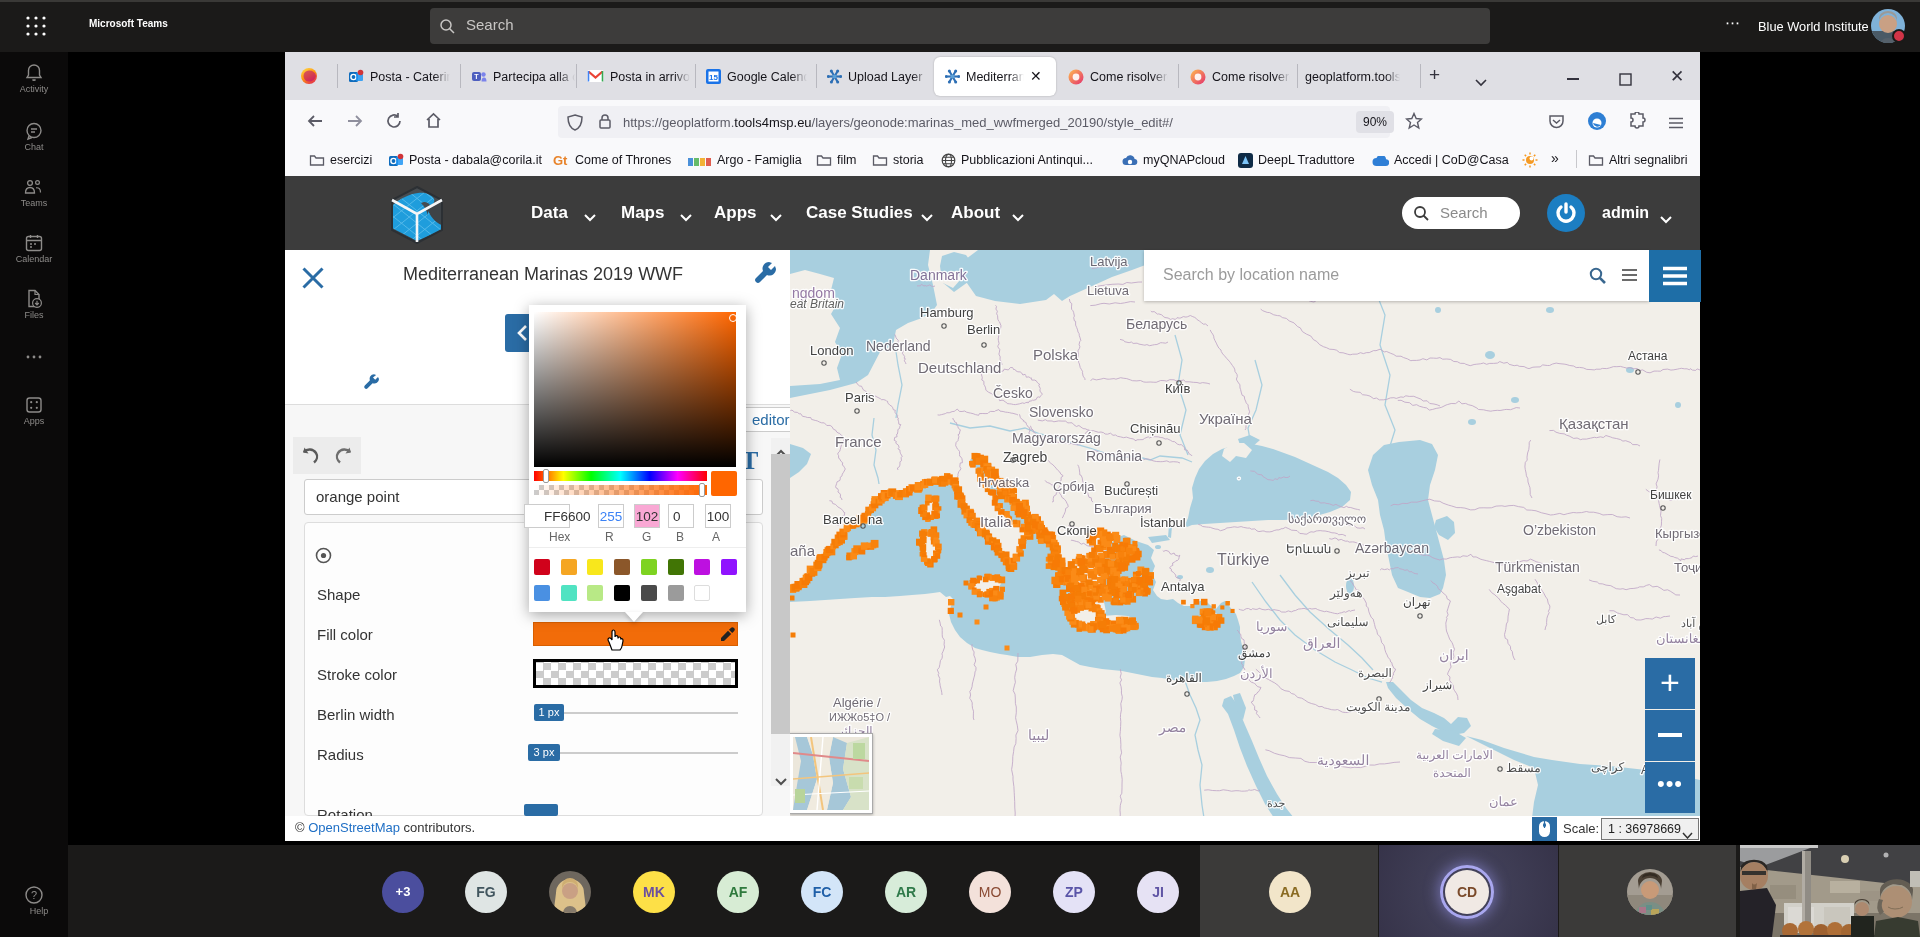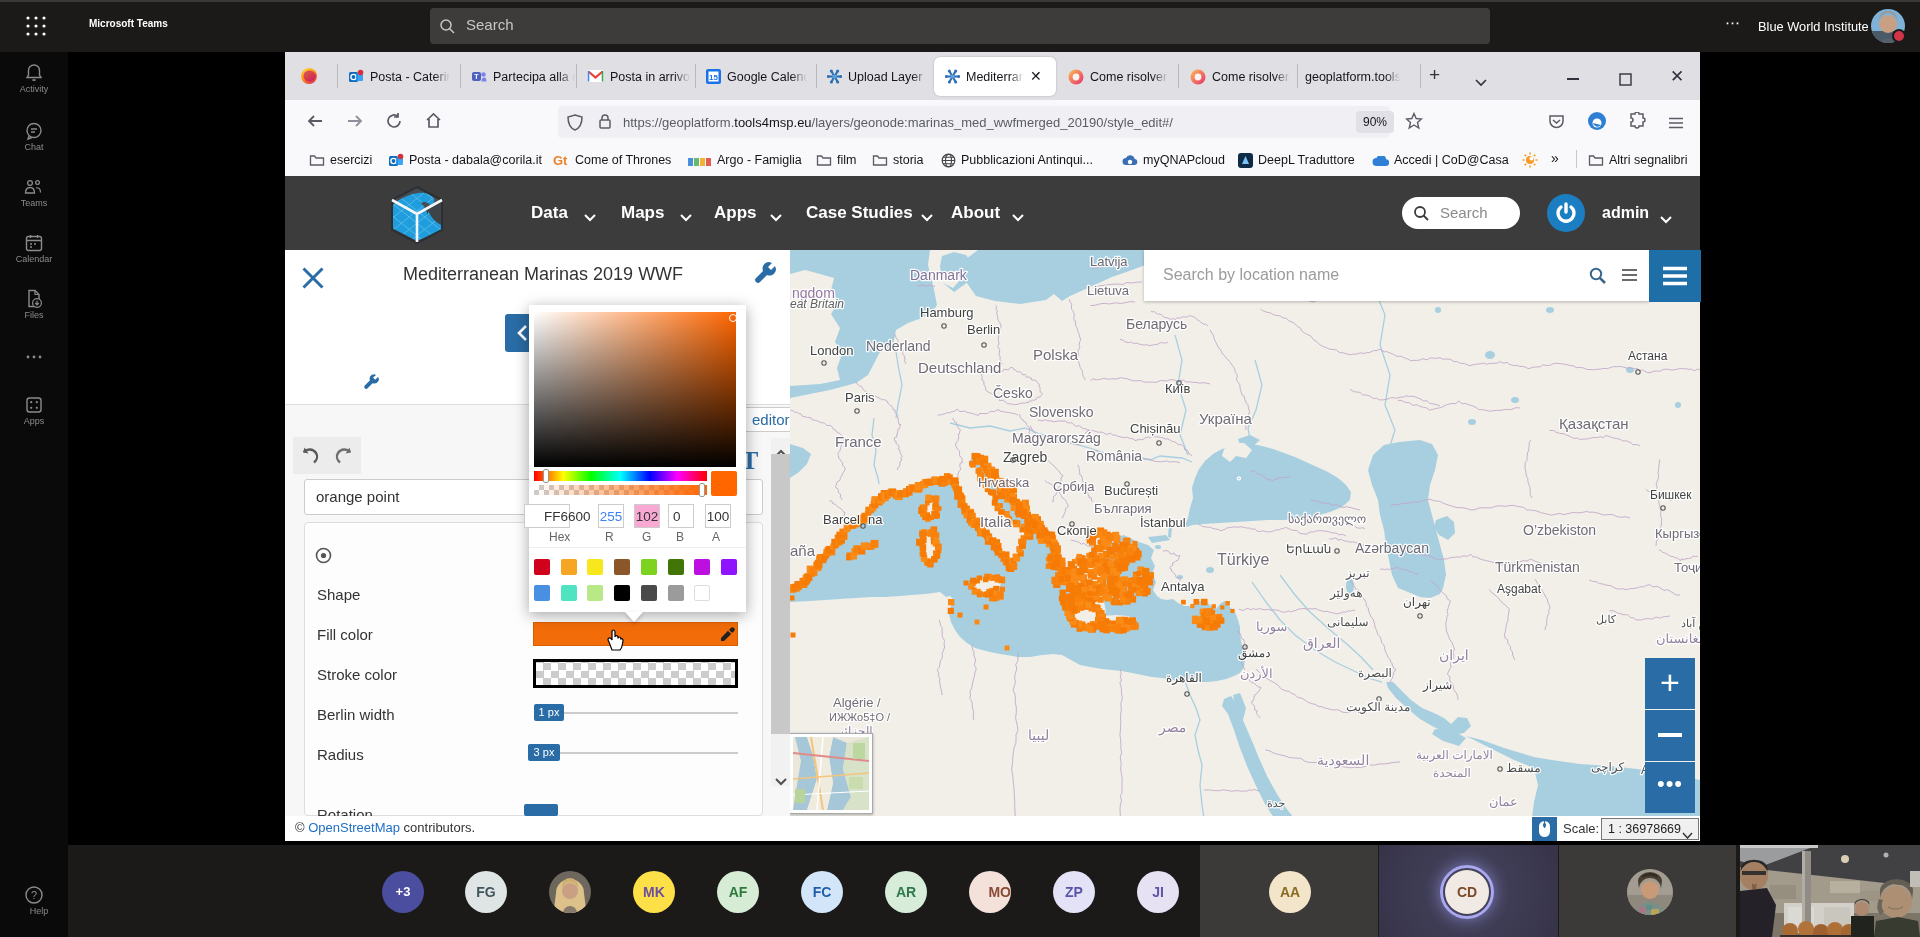--- a/index.html
+++ b/index.html
@@ -1901,21 +1901,21 @@
       <rect width="42" height="42" fill="#6e675e"></rect>
       <path d="M7 22 a14 14 0 0 1 28 0 l2,16 a21 21 0 0 1 -32 0 z" fill="#dcc18a"></path>
       <circle cx="21" cy="20" r="8" fill="#c9a084"></circle>
       <path d="M13 15 a8 8 0 0 1 16 0 l0,4 a8 8 0 0 0 -16 0 z" fill="#cfae72"></path>
       <path d="M14 42 a7 7 0 0 1 14 0 z" fill="#857a6b"></path>
     </svg></div>
 <div class="a" style="left:633px;top:871px;width:42px;height:42px;border-radius:50%;background:#fde047;color:#6a4fa0;font-size:14px;font-weight:700;text-align:center;line-height:42px">MK</div>
 <div class="a" style="left:717px;top:871px;width:42px;height:42px;border-radius:50%;background:#d7ecd4;color:#2f7a3d;font-size:14px;font-weight:700;text-align:center;line-height:42px">AF</div>
 <div class="a" style="left:801px;top:871px;width:42px;height:42px;border-radius:50%;background:#d3e5f8;color:#1f5fa8;font-size:14px;font-weight:700;text-align:center;line-height:42px">FC</div>
 <div class="a" style="left:885px;top:871px;width:42px;height:42px;border-radius:50%;background:#d7ecd9;color:#2f7a4a;font-size:14px;font-weight:700;text-align:center;line-height:42px">AR</div>
-<div class="a" style="left:969px;top:871px;width:42px;height:42px;border-radius:50%;background:#f3e1da;color:#8a4a33;font-size:14px;font-weight:700;text-align:right;line-height:42px">MO</div>
+<div class="a" style="left:969px;top:871px;width:42px;height:42px;border-radius:50%;background:#f3e1da;color:#8a4a33;font-size:14px;font-weight:400;text-align:center;line-height:42px">MO</div>
 <div class="a" style="left:1053px;top:871px;width:42px;height:42px;border-radius:50%;background:#e4e2f6;color:#5a55a8;font-size:14px;font-weight:700;text-align:center;line-height:42px">ZP</div>
 <div class="a" style="left:1137px;top:871px;width:42px;height:42px;border-radius:50%;background:#e6e2f4;color:#6055a5;font-size:14px;font-weight:700;text-align:center;line-height:42px">JI</div>
 <div class="a" style="left:1269px;top:871px;width:42px;height:42px;border-radius:50%;background:#f2e5c9;color:#8a6b22;font-size:14px;font-weight:700;text-align:center;line-height:42px">AA</div>
 <div class="a" style="left:1440px;top:865px;width:54px;height:54px;border-radius:50%;border:3px solid #a9a7ef;box-shadow:0 0 14px 2px rgba(150,148,235,.55)"></div>
 <div class="a" style="left:1445px;top:870px;width:44px;height:44px;border-radius:50%;background:#f0e9e4;color:#7a4a2a;font-size:14px;font-weight:700;text-align:center;line-height:44px">CD</div>
 <div class="a" style="left:1627px;top:869px;width:46px;height:46px;border-radius:50%;overflow:hidden">
 <svg width="46" height="46">
       <rect width="46" height="46" fill="#a39c92"></rect>
       <rect x="0" y="26" width="46" height="20" fill="#8f887c"></rect>
       <circle cx="23" cy="21" r="9" fill="#c89a78"></circle>

